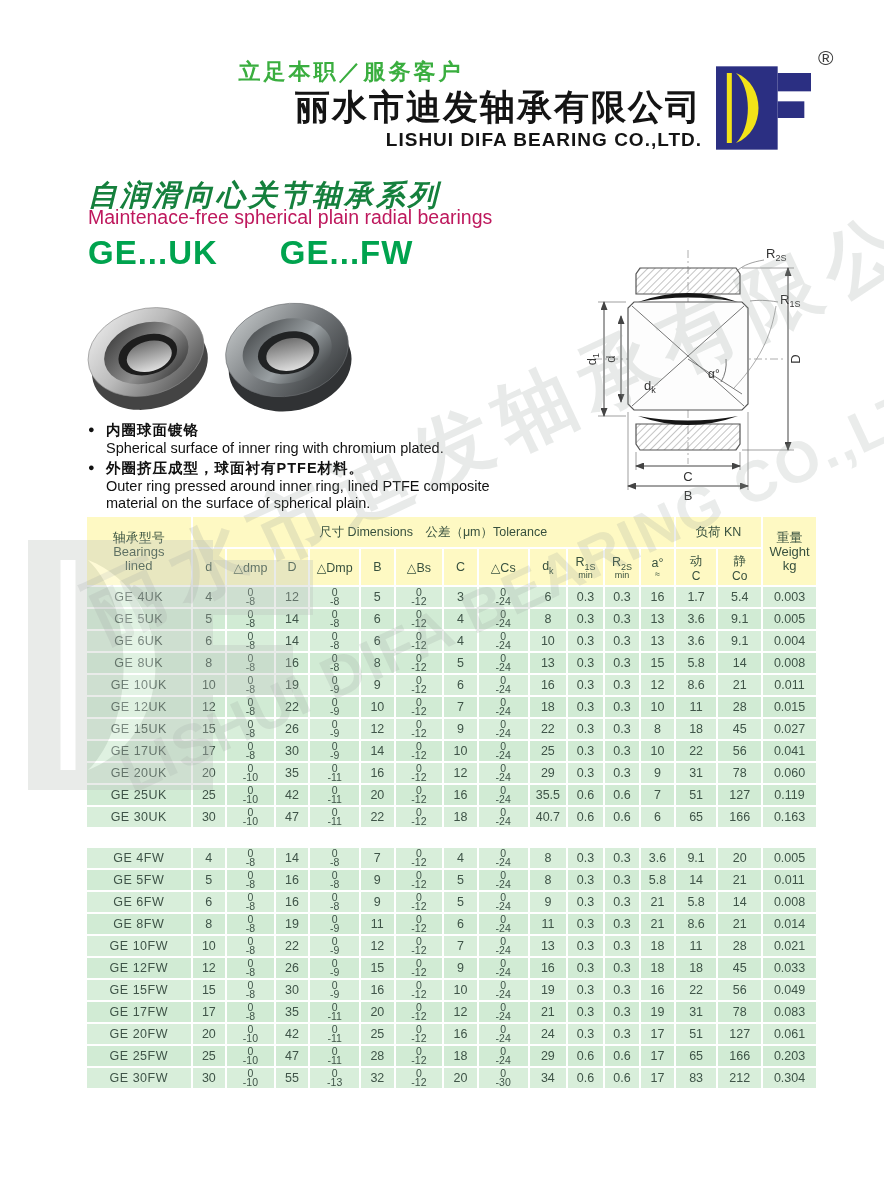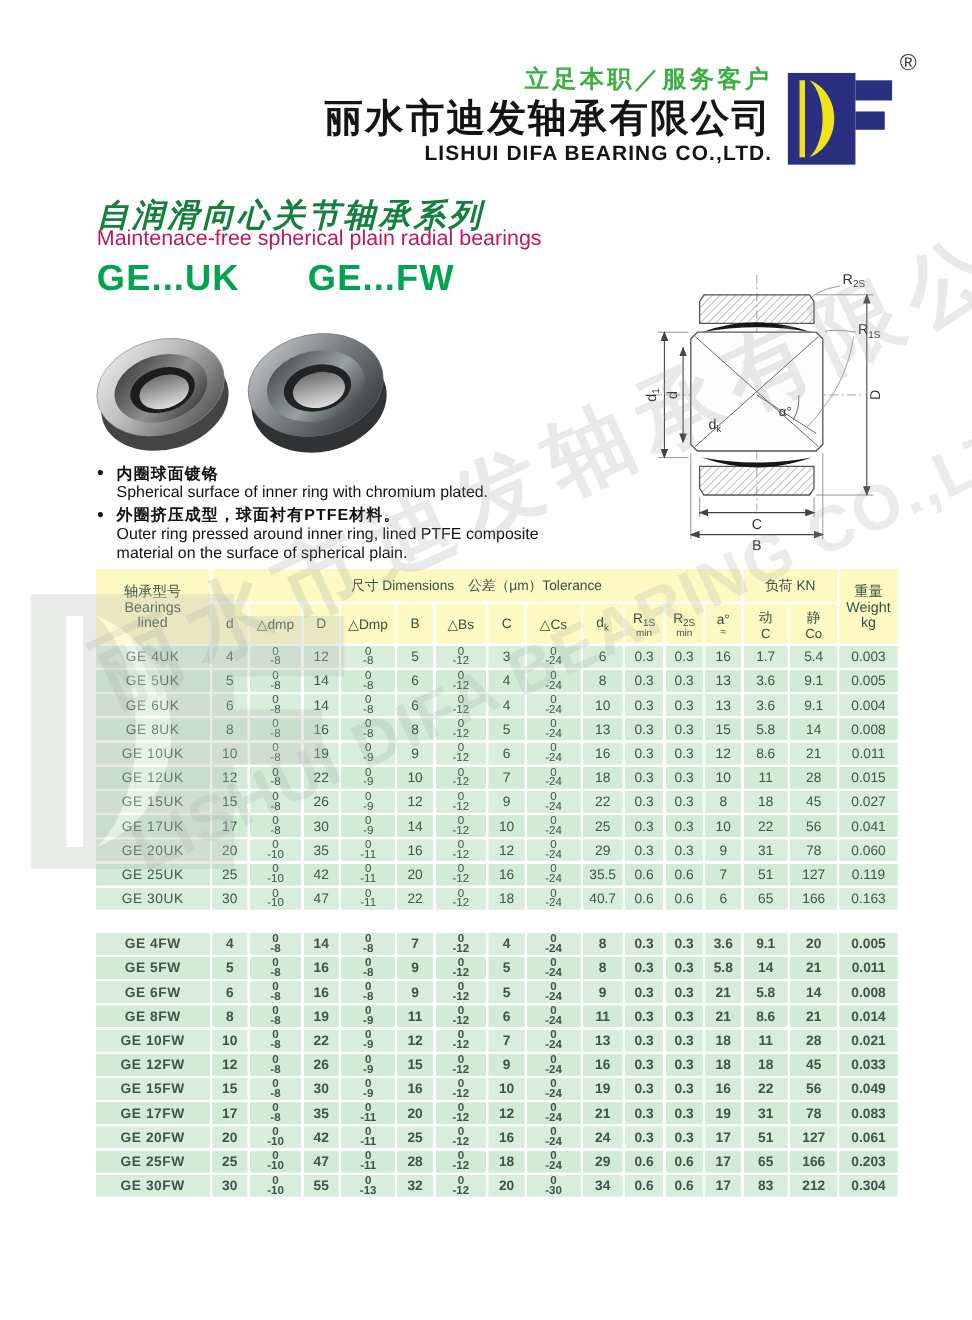--- a/index.html
+++ b/index.html
@@ -8,21 +8,21 @@
 
   
   .wm{position:absolute;pointer-events:none;z-index:6;white-space:nowrap;}
   .wm-cn{left:70px;top:570px;font-size:78px;font-weight:bold;letter-spacing:12px;
          color:rgba(150,160,154,0.22);transform:rotate(-25deg);transform-origin:left top;}
   .wm-en{left:110px;top:745px;font-size:58px;font-weight:bold;letter-spacing:2px;
          color:rgba(150,160,154,0.20);transform:rotate(-25deg);transform-origin:left top;}
   .wm-df{left:28px;top:540px;opacity:0.30;}
 
   
-  .slogan{position:absolute;left:0;top:57px;width:702px;text-align:right;
+  .slogan{position:absolute;left:0;top:57px;width:702px;text-align:center;
           font-size:22px;font-weight:bold;letter-spacing:3px;color:#3aae3f;}
   .company-cn{position:absolute;left:0;top:84px;width:702px;text-align:right;
           font-size:35px;font-weight:bold;letter-spacing:2px;color:#141414;}
   .company-en{position:absolute;left:0;top:129px;width:702px;text-align:right;
           font-size:19px;font-weight:bold;letter-spacing:1px;color:#141414;}
   .logo{position:absolute;left:716px;top:60px;}
   .reg-mark{position:absolute;left:818px;top:46px;font-size:21px;color:#3c3c3c;}
 
   
   .title-cn{position:absolute;left:88px;top:176px;font-size:29px;font-weight:bold;
@@ -41,21 +41,21 @@
             font-size:14.5px;color:#111;}
   .features li{margin-bottom:2px;}
   .feat-cn{font-weight:bold;letter-spacing:1px;}
   .feat-en{margin-left:18px;line-height:1.18;}
   .bullet{display:inline-block;width:18px;font-size:11px;vertical-align:2px;}
 
   
   .spec-table{position:absolute;left:85px;width:733px;border-collapse:collapse;table-layout:fixed;
               font-size:12.5px;color:#3f5448;z-index:1;}
   .spec-table.uk{top:515px;}
-  .spec-table.fw{top:846px;font-weight:bold;}
+  .spec-table.fw{top:846px;}
   .spec-table th,.spec-table td{border:2px solid #ffffff;text-align:center;vertical-align:middle;
               padding:0;overflow:hidden;}
   .spec-table th{background:#fef9c3;font-weight:normal;color:#37503e;}
   .spec-table td{background:#d8eeda;height:20px;}
   .spec-table tr:nth-child(even) td{background:#d1ebd4;}
   .spec-table .model{letter-spacing:0.5px;}
   .hdr-l{display:block;line-height:15px;font-size:13px;}
   .hdr-s{display:block;line-height:14px;font-size:13px;}
   th .note{display:block;font-size:12px;line-height:12px;}
   th .note-small{display:block;font-size:9px;line-height:8px;}

